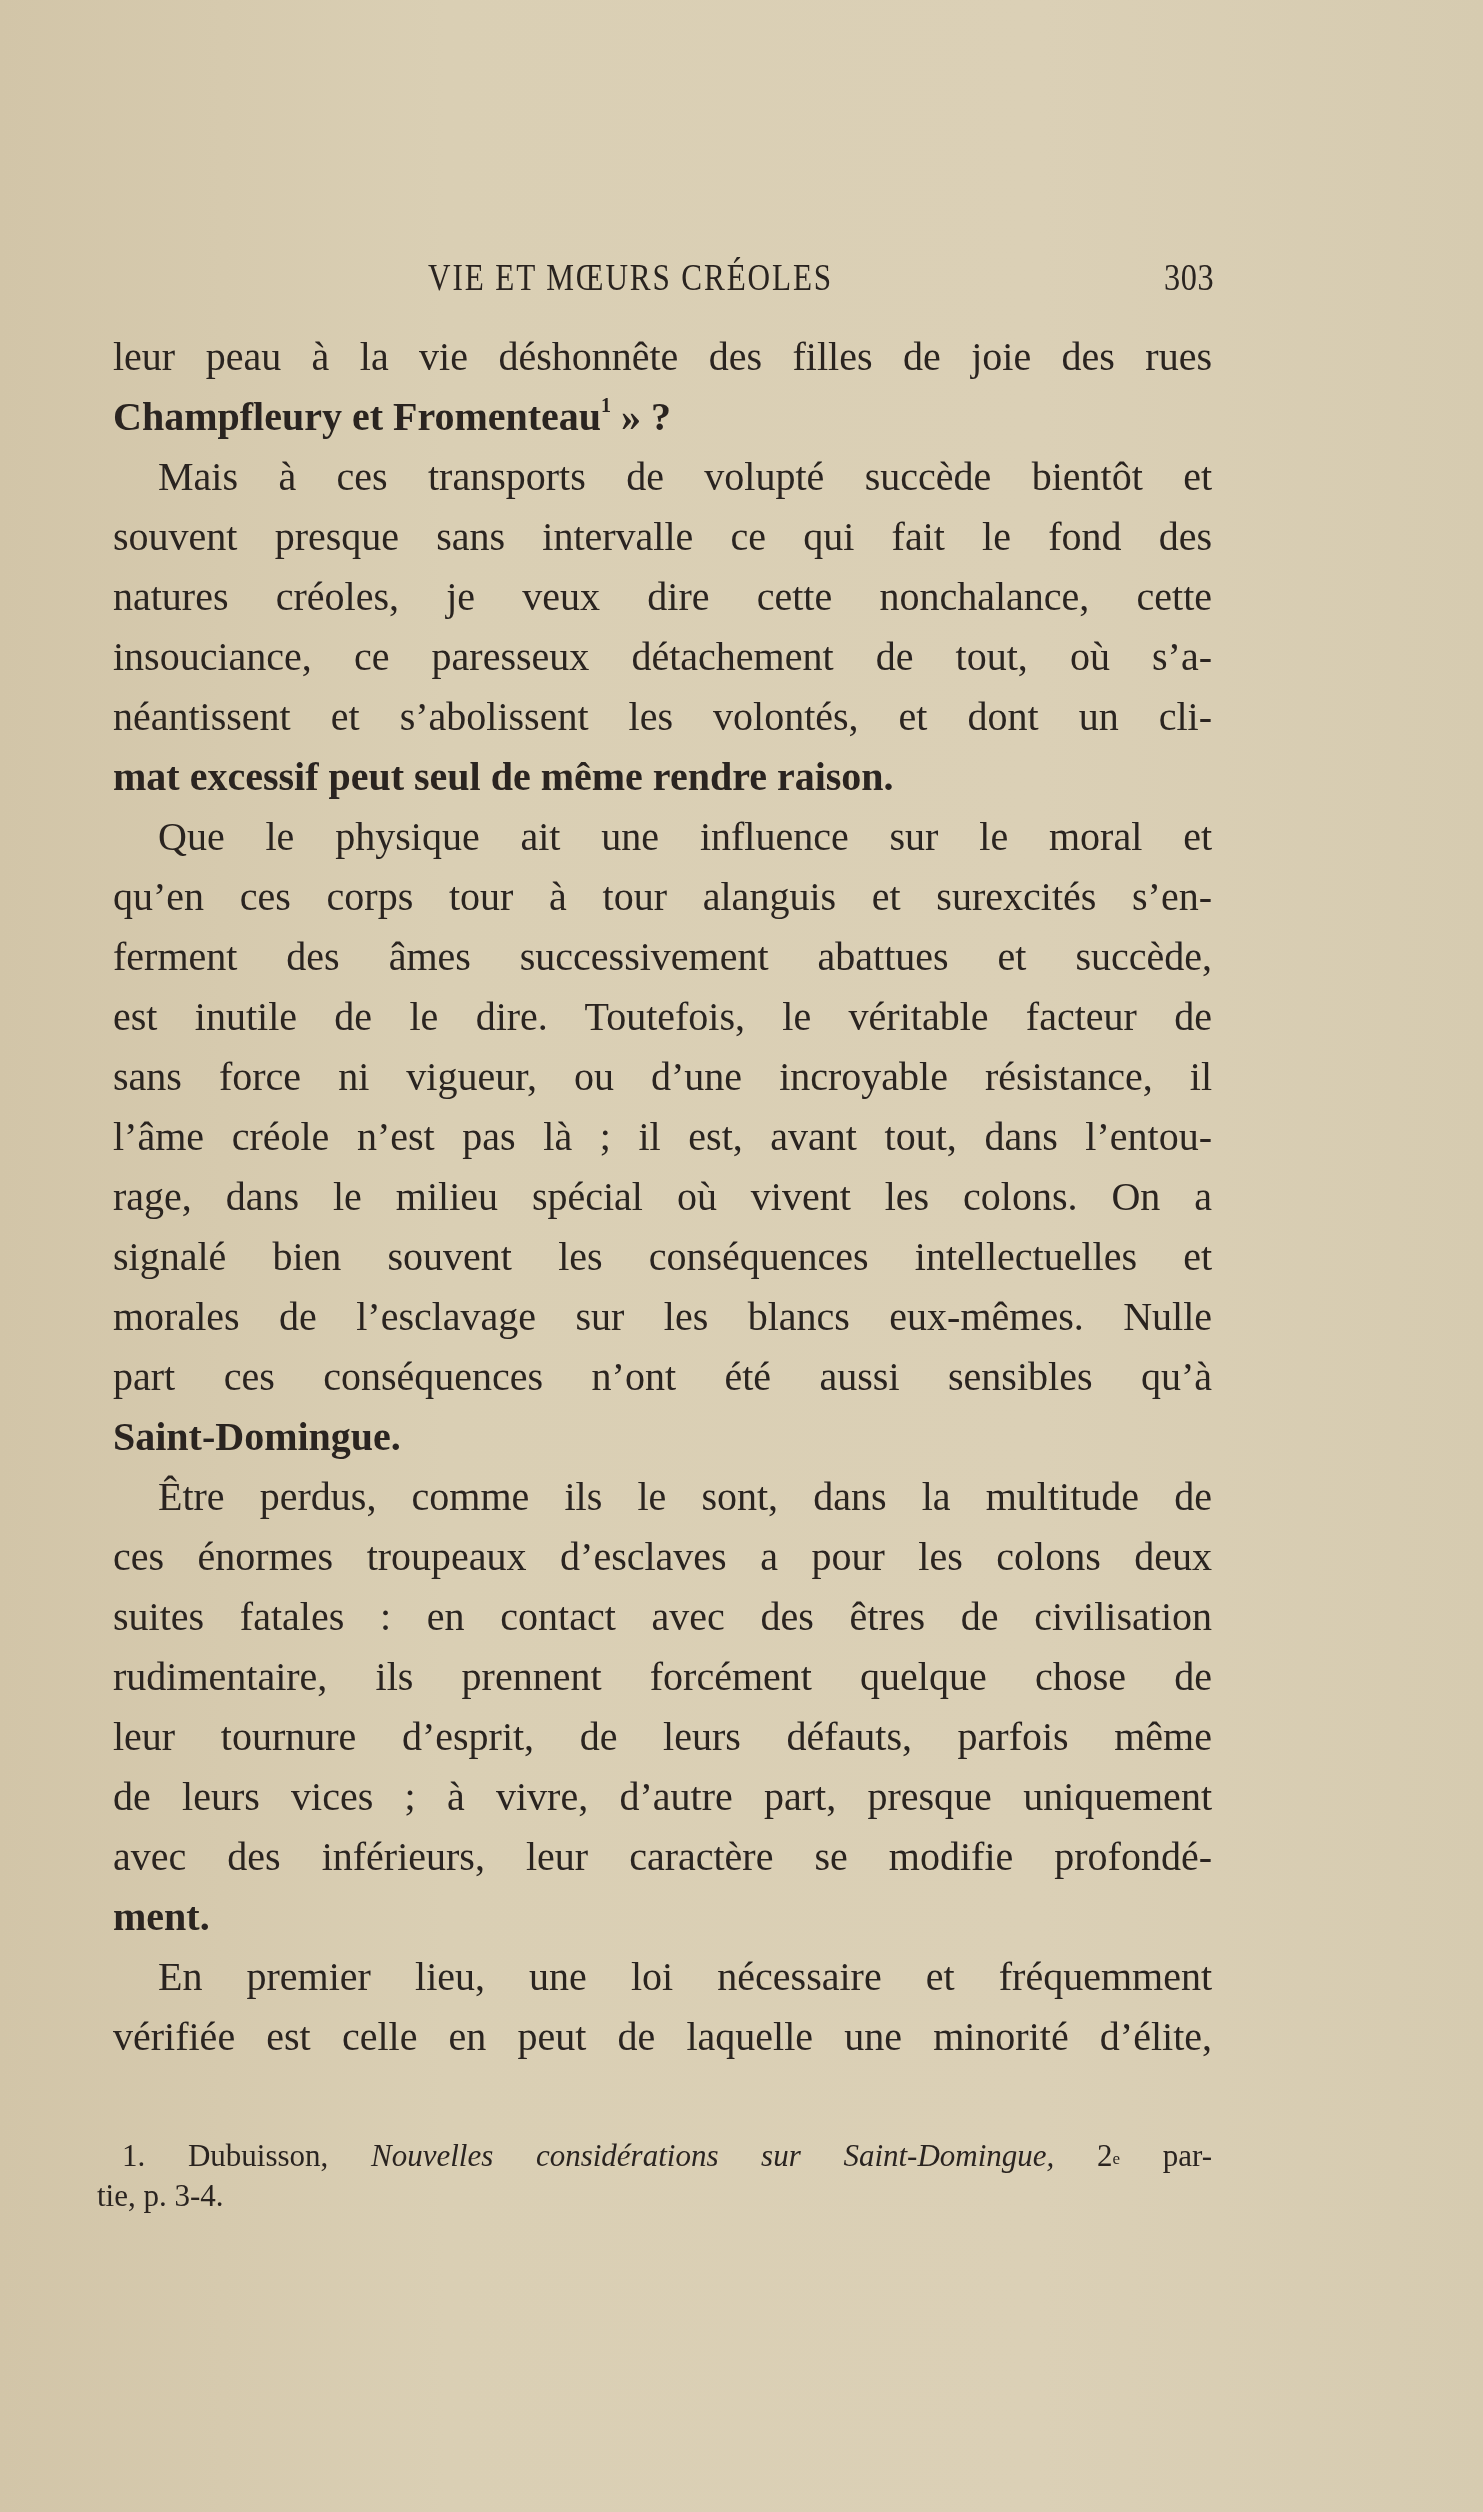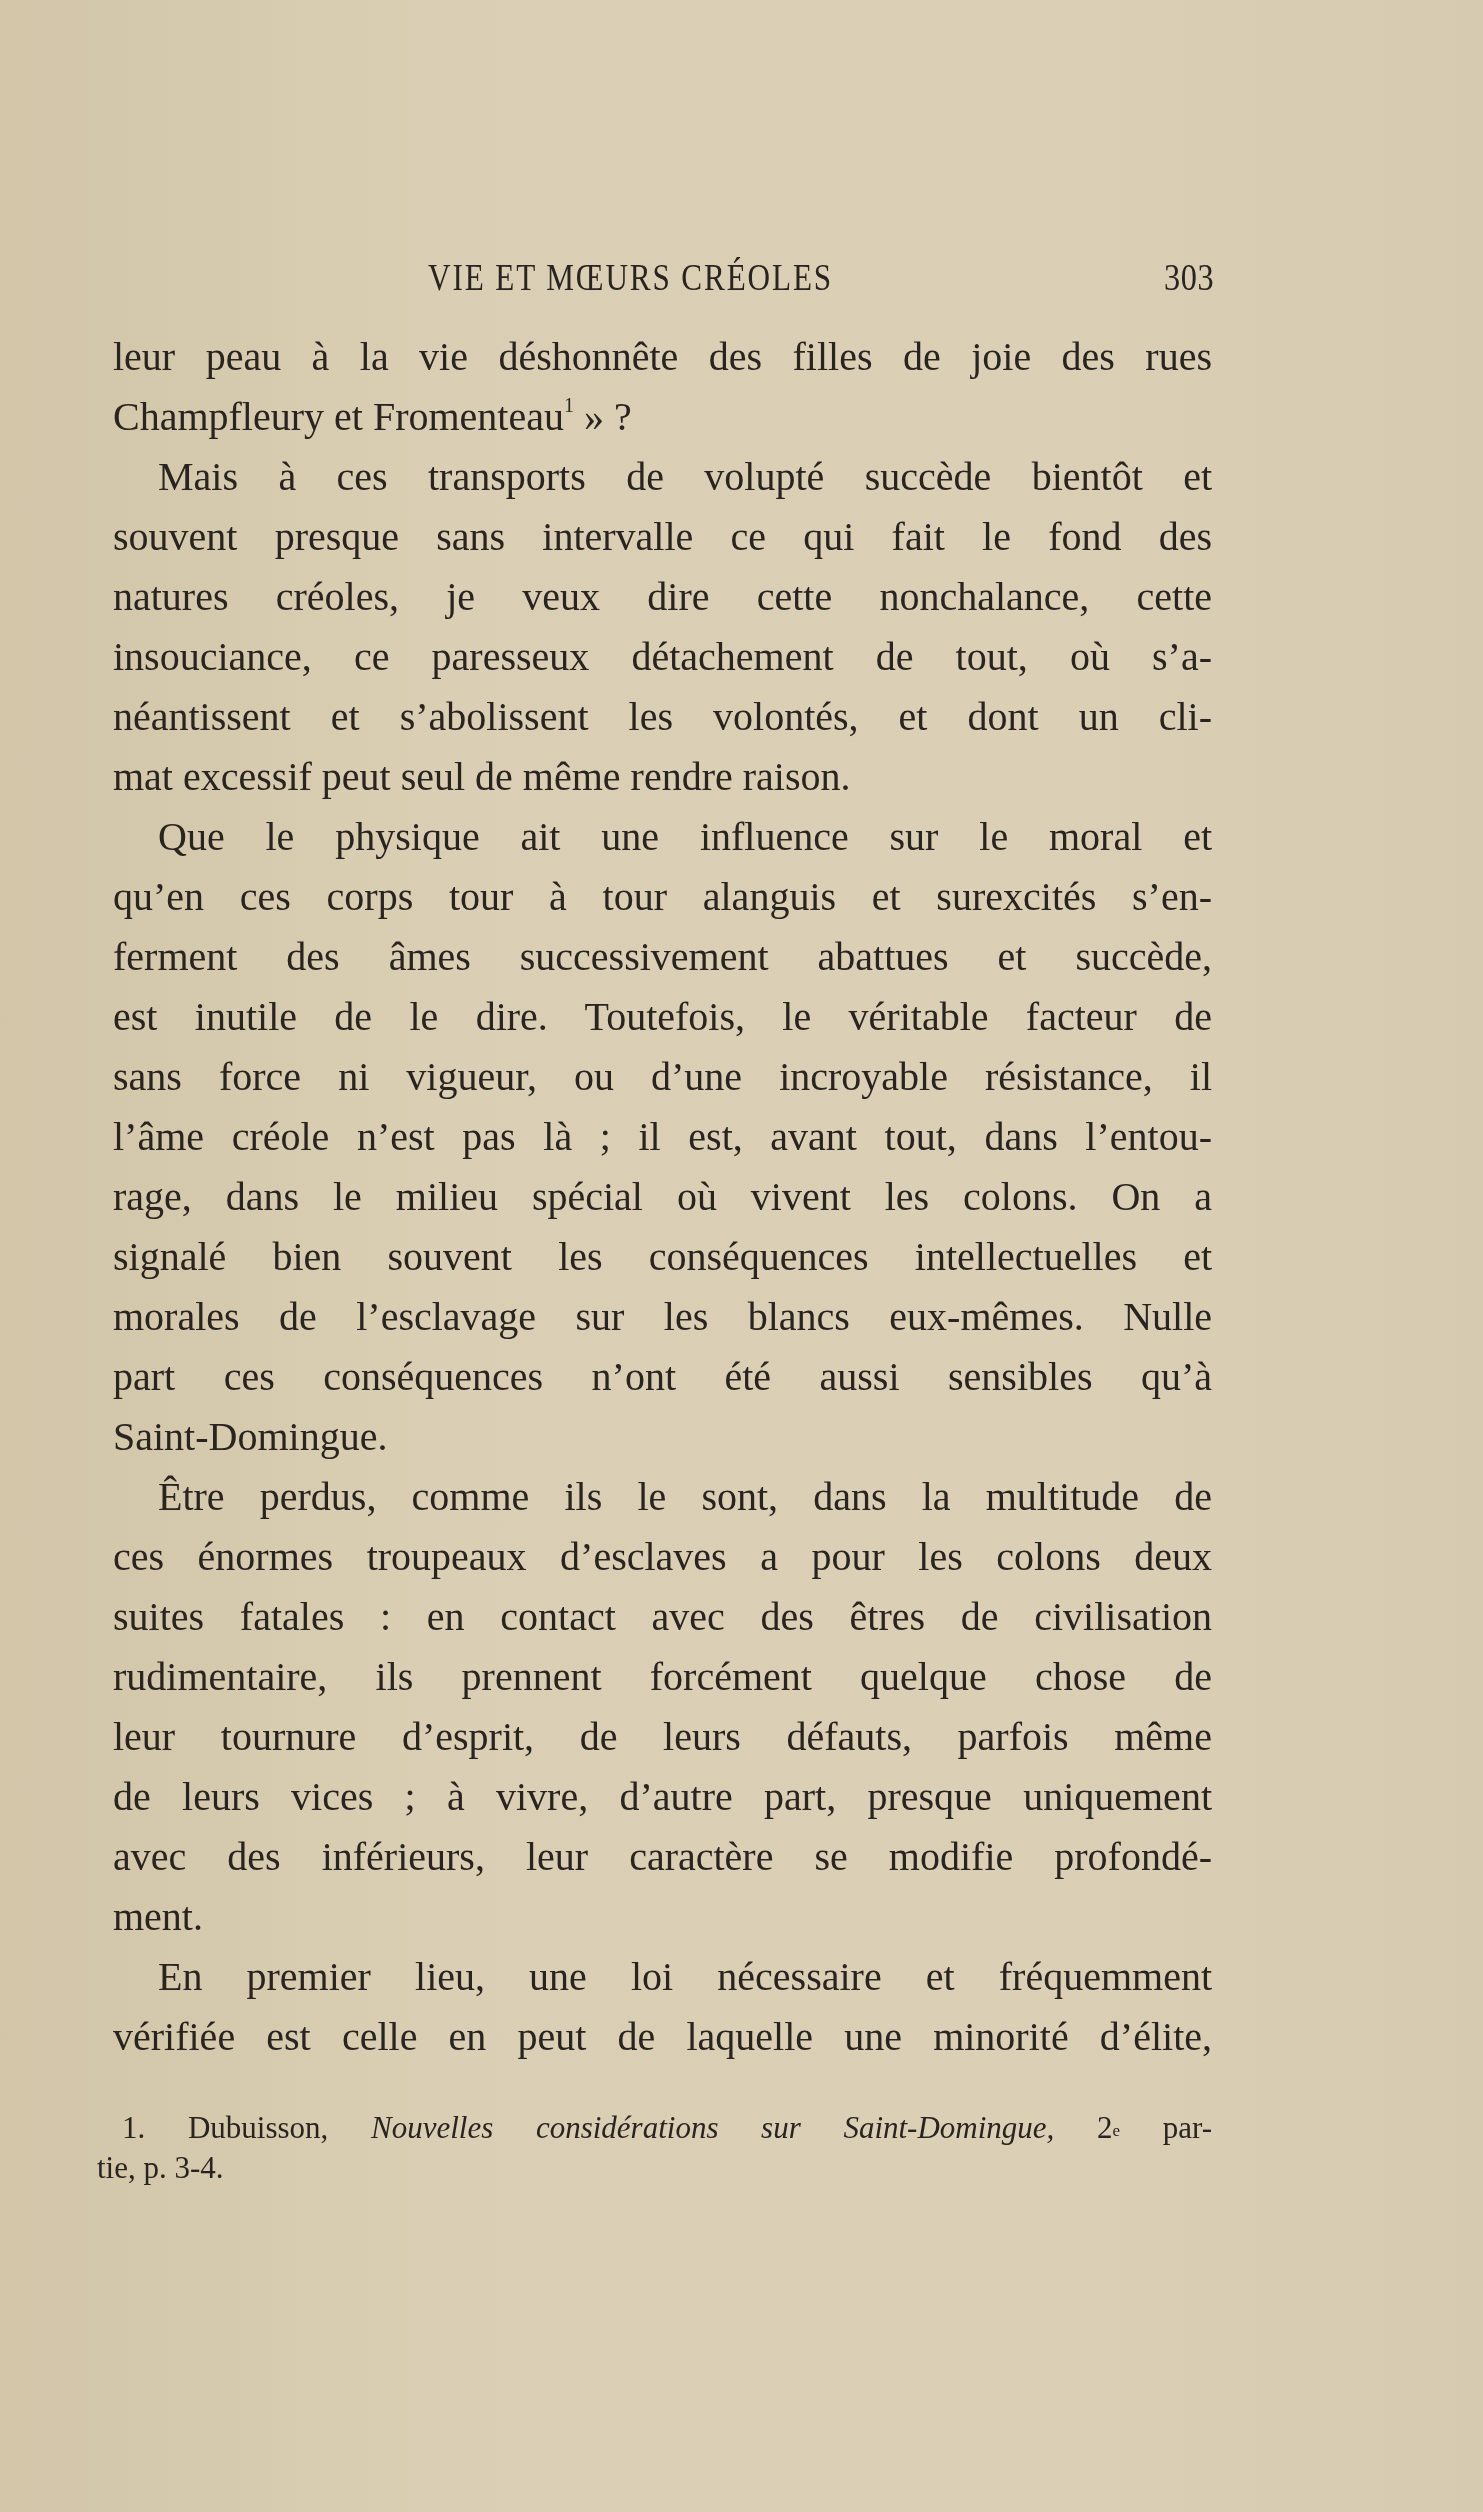--- a/index.html
+++ b/index.html
@@ -55,21 +55,21 @@
       height: 60px;
       line-height: 60px;
       font-size: 40px;
       white-space: nowrap;
       text-align: justify;
       text-align-last: justify;
       transform-origin: left center;
       margin-left: 16px;
     }
     .line.indent { padding-left: 45px; font-family: Liberation Serif, serif; }
-    .line.last { text-align-last: left; }
+    .line.last { text-align-last: left; font-weight: bold; }
     sup.fnref {
       font-size: 20px;
       vertical-align: top;
       line-height: 1;
       position: relative;
       top: 7.8px;
     }
     .footnotes {
       position: absolute;
       top: 2108px;
@@ -77,21 +77,21 @@
       width: 1115px;
       font-size: 31px;
     }
     .fn-line {
       height: 40px;
       line-height: 40px;
       white-space: nowrap;
       text-align: justify;
       text-align-last: justify;
     }
-    .fn-line.indent { padding-left: 25px; }
+    .fn-line.indent { padding-left: 25px; margin-top: 28px; }
     .fn-line.last { text-align-last: left; }
     .fn-line i { font-style: italic; }
     sup.ord { font-size: 17px; vertical-align: top; position: relative; top: 3.1px; }
   </style>
 </head>
 <body>
 
 <div class="page">
 
   <div class="running-head">

